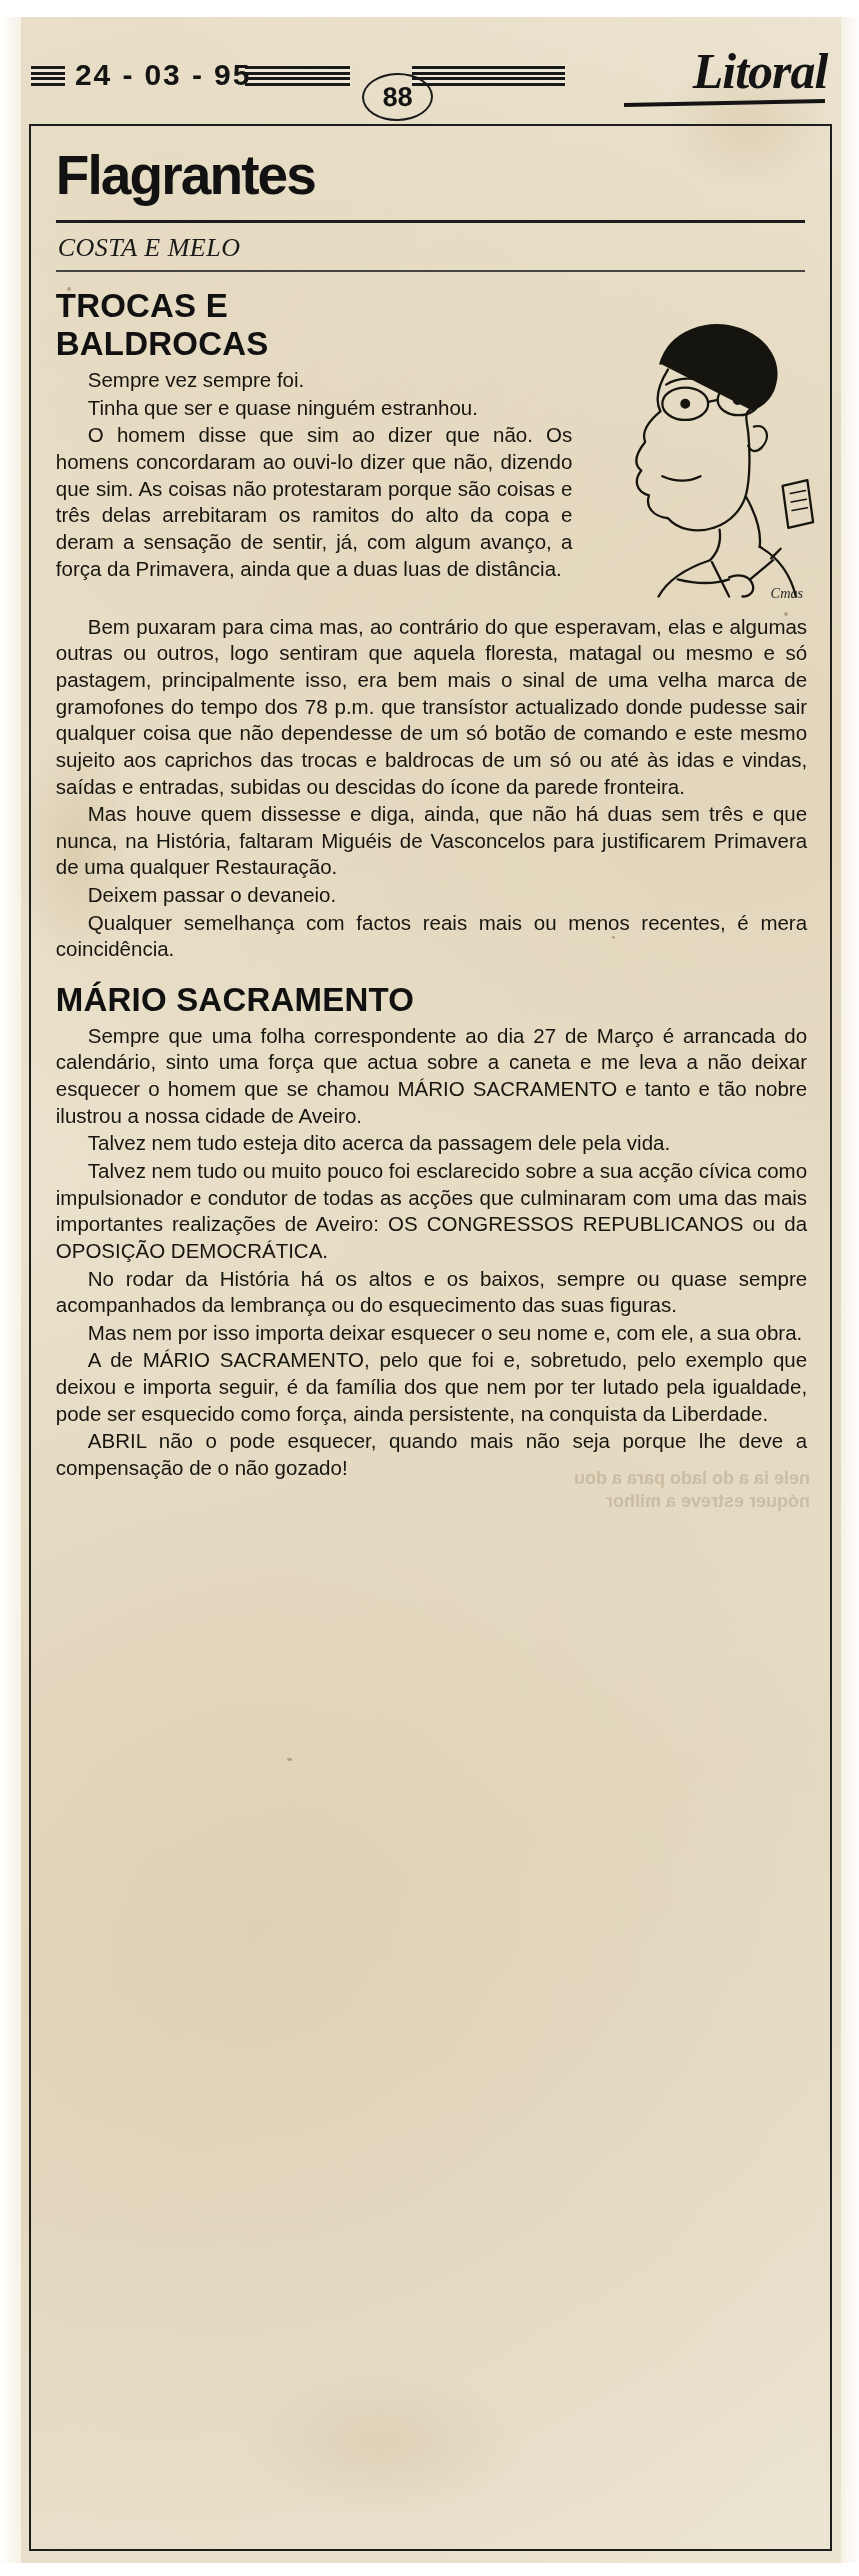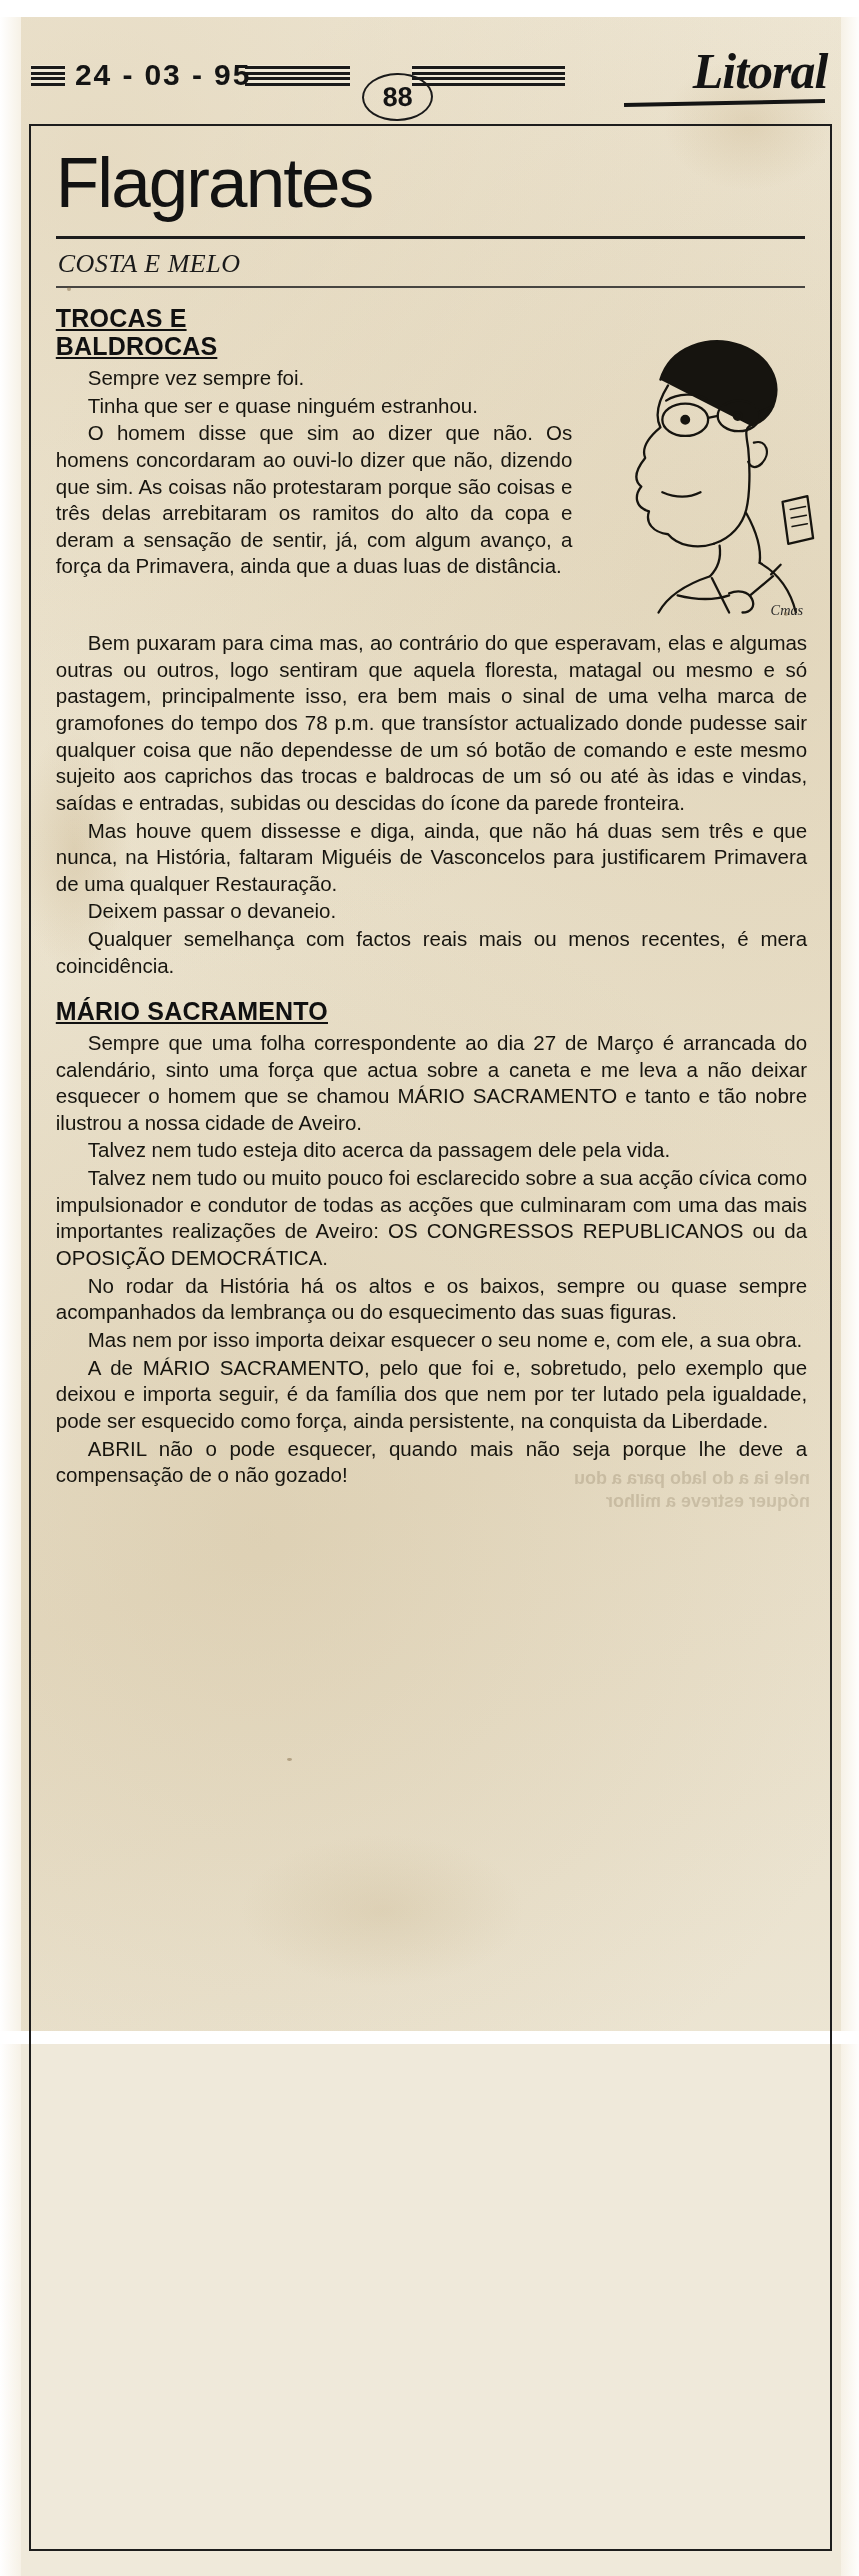--- a/index.html
+++ b/index.html
@@ -5,21 +5,21 @@
   html,body{margin:0;padding:0;}
   body{
     width:860px;height:2576px;
     background:#efe9da;
     font-family:"Liberation Sans", sans-serif;
     overflow:hidden;
   }
   
   #page{
     position:relative;
-    width:860px;height:2044px;
+    width:860px;height:2576px;
     background:#efe8d6;
     background-image:
       radial-gradient(circle at 12% 8%, rgba(210,190,150,0.35) 0%, rgba(210,190,150,0) 40%),
       radial-gradient(circle at 88% 30%, rgba(205,185,145,0.30) 0%, rgba(205,185,145,0) 45%),
       radial-gradient(circle at 30% 75%, rgba(200,180,140,0.30) 0%, rgba(200,180,140,0) 40%),
       linear-gradient(160deg,#f2ecdd 0%,#ece4d0 35%,#e7ddc6 70%,#ece5d3 100%);
   }
   
   .edge{position:absolute;background:#ffffff;}
   .edge.left{left:0;top:0;width:21px;height:2576px;background:linear-gradient(90deg,#ffffff 0%,#f6f1e6 100%);}
@@ -64,35 +64,34 @@
   }
 
   
   #article-box{
     position:absolute;left:29px;top:124px;width:803px;height:2427px;
     border:2.9px solid #1d1d1d;
     box-sizing:border-box;
     padding:15.3px 21px 9.6px 21px;
   }
   #headline{
-    font-size:71px;font-weight:normal;letter-spacing:-1.9px;color:#121212;
+    font-size:55px;font-weight:bold;letter-spacing:-1.9px;color:#121212;
     line-height:1.02;margin:5.7px 0 1.9px 3.8px;
     font-family:"Liberation Sans", sans-serif;
   }
   #headline-rule{height:2.9px;background:#1d1d1d;margin:17px 3.8px 9.6px 3.8px;}
   #byline{
     font-family:"Liberation Serif", serif;
     font-style:italic;font-size:26px;color:#1a1a1a;margin:5.7px 0 7.6px 5.7px;letter-spacing:0.5px;
   }
   #byline-rule{height:1.9px;background:#2a2a2a;margin:3.8px 3.8px 15.3px 3.8px;opacity:.85;}
 
   .section-title{
-    font-size:25px;font-weight:bold;color:#111;margin:5.7px 0 3.8px 3.8px;line-height:1.15;
+    font-size:33px;font-weight:bold;color:#111;margin:5.7px 0 3.8px 3.8px;line-height:1.15;
     letter-spacing:0.2px;
-    text-decoration:underline;
   }
   .body{
     font-size:20.5px;line-height:1.30;color:#17150f;text-align:justify;
     margin:0 1.9px 0 3.8px;
     font-family:"Liberation Sans", sans-serif;
   }
   .body p{margin:0 0 1px 0;text-indent:32px;}
   .narrow p{text-indent:32px;}
 
   

